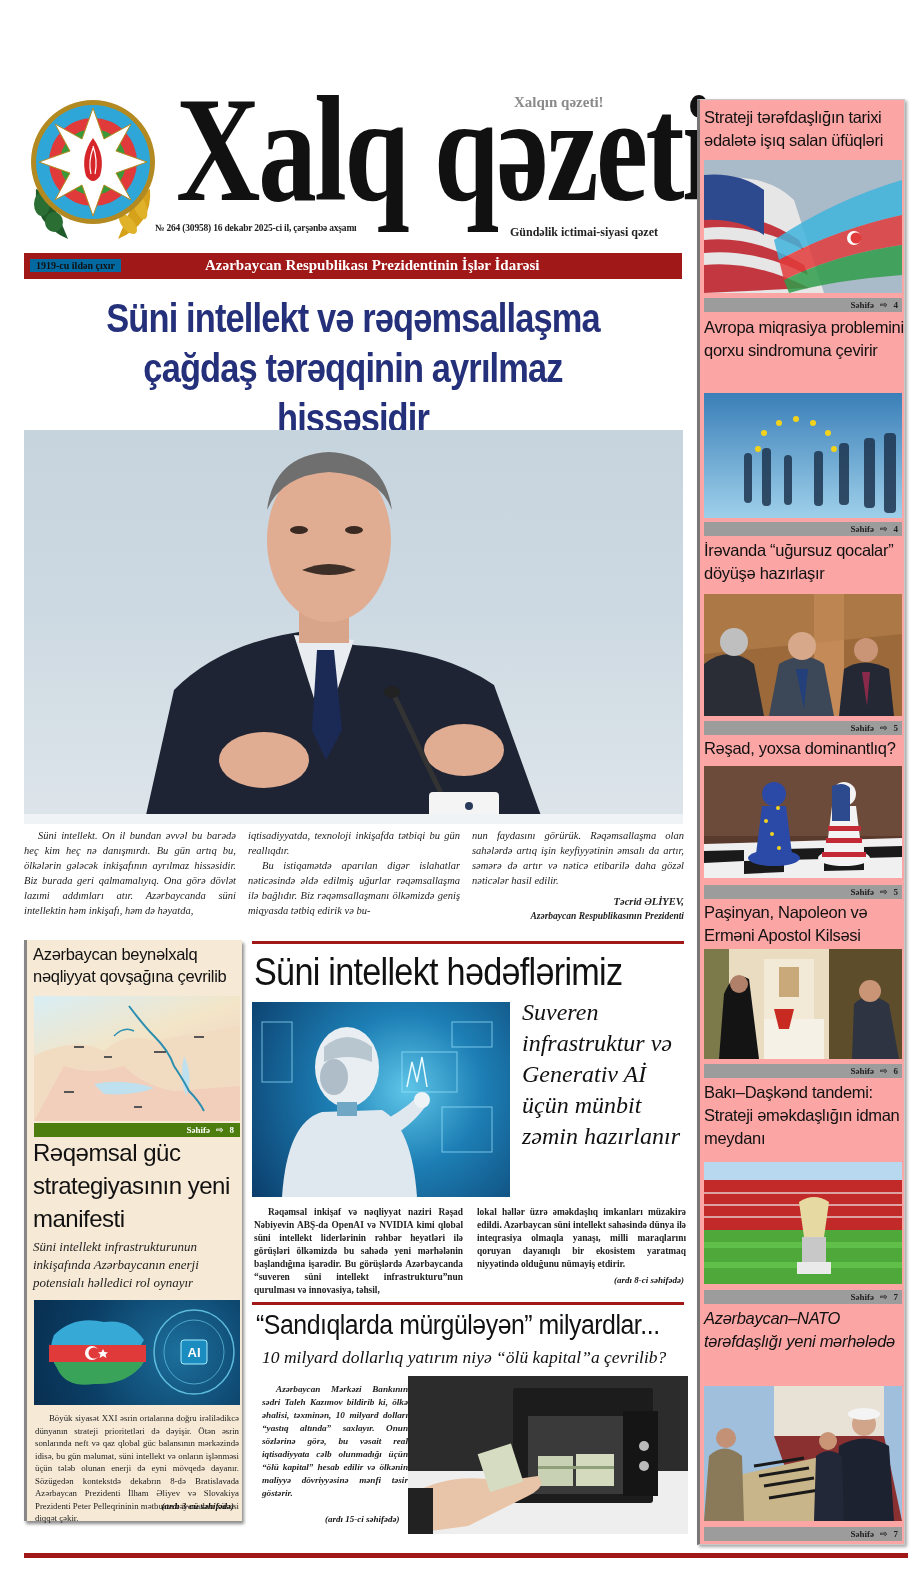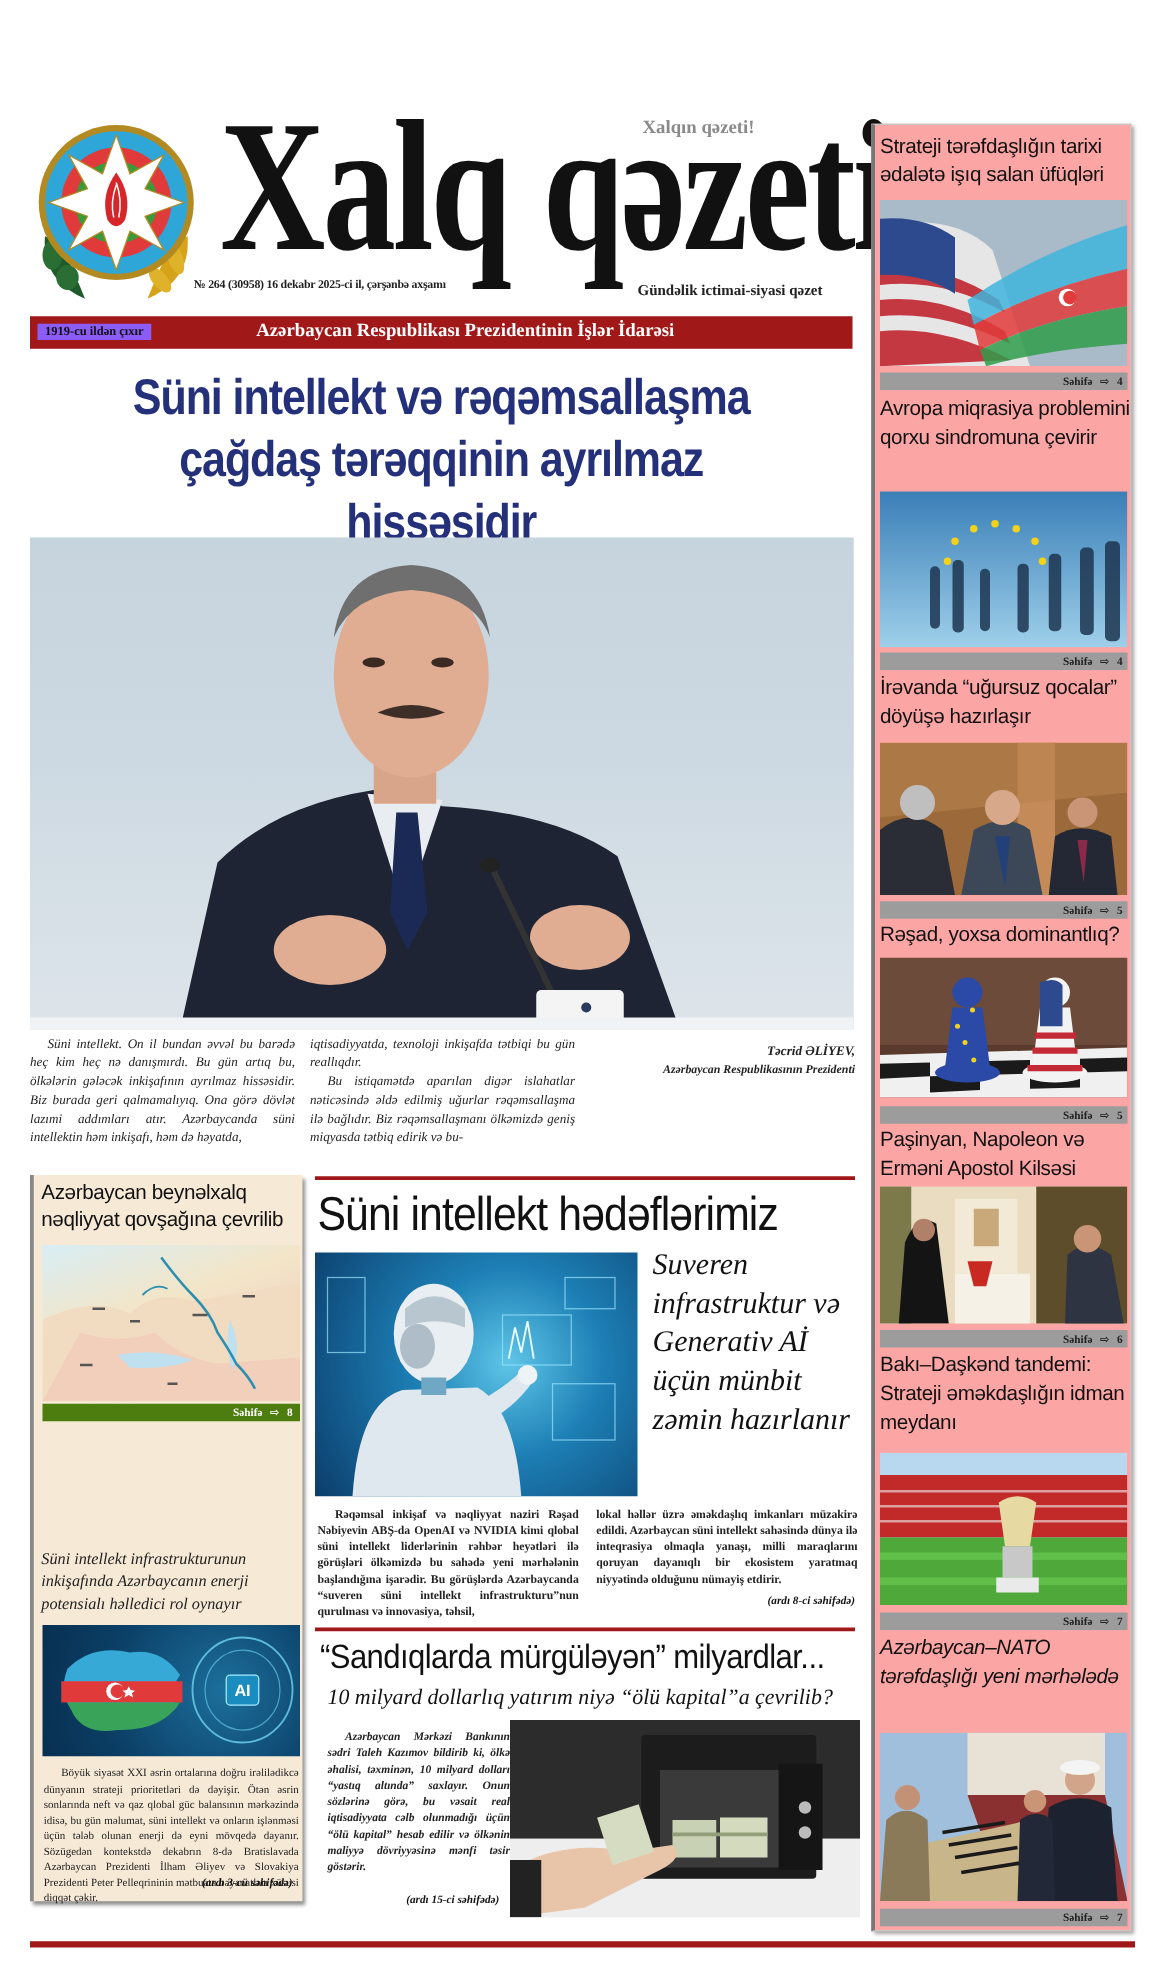--- a/index.html
+++ b/index.html
@@ -7,21 +7,21 @@
   body { position: relative; font-family: "Liberation Serif", serif; color: #111; }
 
   
   .emblem { position: absolute; left: 28px; top: 94px; width: 130px; height: 150px; }
   .title { position: absolute; left: 176px; top: 74px; font-family: "Liberation Serif", serif; font-weight: bold;
            font-size: 150px; line-height: 150px; letter-spacing: -3px; color: #111; transform: scaleX(0.78); transform-origin: left top; white-space: nowrap; }
   .slogan { position: absolute; left: 514px; top: 94px; font-family: "Liberation Serif", serif; font-weight: bold; font-size: 15px; color: #8a8a8a; }
   .issue { position: absolute; left: 155px; top: 223px; font-size: 9.5px; font-weight: bold; color: #222; white-space: nowrap; letter-spacing: -0.2px; }
   .daily { position: absolute; left: 510px; top: 225px; font-size: 12px; font-weight: bold; color: #222; white-space: nowrap; }
   .redbar { position: absolute; left: 24px; top: 253px; width: 658px; height: 26px; background: #a01818; }
-  .since { position: absolute; left: 30px; top: 259px; background: #8b5cf6; padding: 1px 6px; font-size: 10px; font-weight: bold; color: #111; }
+  .since { position: absolute; left: 30px; top: 259px; background: #0369a1; padding: 1px 6px; font-size: 10px; font-weight: bold; color: #111; }
   .publisher { position: absolute; left: 205px; top: 257px; font-size: 15px; font-weight: bold; color: #fff; white-space: nowrap; }
 
   
   .main-head { position: absolute; left: 24px; top: 293px; width: 658px; text-align: center;
                font-family: "Liberation Sans", sans-serif; font-weight: bold; color: #25307a; font-size: 40px; line-height: 50px; letter-spacing: -1px; }
   .main-head span { display: block; transform: scaleX(0.86); }
 
   
   .main-photo { position: absolute; left: 24px; top: 430px; width: 659px; height: 394px; overflow: hidden;
                 background: linear-gradient(180deg, #c6d4de 0%, #cdd9e2 45%, #dde5ea 100%); }
@@ -146,20 +146,21 @@
 
 <div class="quote-cols">
   <div class="col">
     <p>Süni intellekt. On il bundan əvvəl bu barədə heç kim heç nə danışmırdı. Bu gün artıq bu, ölkələrin gələcək inkişafının ayrılmaz hissəsidir. Biz burada geri qalmamalıyıq. Ona görə dövlət lazımi addımları atır. Azərbaycanda süni intellektin həm inkişafı, həm də həyatda,</p>
   </div>
   <div class="col">
     <p style="text-indent:0">iqtisadiyyatda, texnoloji inkişafda tətbiqi bu gün reallıqdır.</p>
     <p>Bu istiqamətdə aparılan digər islahatlar nəticəsində əldə edilmiş uğurlar rəqəmsallaşma ilə bağlıdır. Biz rəqəmsallaşmanı ölkəmizdə geniş miqyasda tətbiq edirik və bu-</p>
   </div>
   <div class="col">
+    <p style="text-indent:0">nun faydasını görürük. Rəqəmsallaşma olan sahələrdə artıq işin keyfiyyətinin əmsalı da artır, səmərə də artır və nəticə etibarilə daha gözəl nəticələr hasil edilir.</p>
     <div class="sign">Təcrid ƏLİYEV,</div>
     <div class="sign2">Azərbaycan Respublikasının Prezidenti</div>
   </div>
 </div>
 
 <div class="beige">
   <div class="h1">Azərbaycan beynəlxalq nəqliyyat qovşağına çevrilib</div>
   <div class="map">
     <svg width="206" height="125" viewBox="0 0 206 125">
       <path d="M0 60 Q40 40 70 55 Q90 35 120 45 L206 30 L206 125 L0 125 Z" fill="#f1dcc2"></path>
@@ -174,20 +175,21 @@
         <rect x="120" y="55" width="12" height="2"></rect>
           <rect x="160" y="40" width="10" height="2"></rect>
         <rect x="30" y="95" width="10" height="2"></rect>
           <rect x="100" y="110" width="8" height="2"></rect>
       </g>
     </svg>
   </div>
   <div class="pagebar">
     <span>Səhifə</span><span class="arrow">⇨</span><span>8</span>
   </div>
+  <div class="h2">Rəqəmsal güc strategiyasının yeni manifesti</div>
   <div class="sub">Süni intellekt infrastrukturunun inkişafında Azərbaycanın enerji potensialı həlledici rol oynayır</div>
   <div class="ai-img">
     <svg width="206" height="105" viewBox="0 0 206 105">
       <path d="M20 35 Q40 15 70 22 Q95 18 110 40 Q100 55 108 65 Q90 85 60 82 Q40 88 25 70 Q12 55 20 35 Z" fill="#36a9d6"></path>
       <path d="M15 45 L112 45 L112 62 L15 62 Z" fill="#e03a3a"></path>
       <path d="M20 62 L110 62 Q95 85 60 84 Q35 88 25 72 Z" fill="#3aa35a"></path>
       <circle cx="58" cy="53" r="7" fill="#fff"></circle>
       <circle cx="60" cy="53" r="5.5" fill="#e03a3a"></circle>
       <polygon points="69,49 70.5,52 74,52.5 71.5,54.5 72.5,58 69,56 65.5,58 66.5,54.5 64,52.5 67.5,52" fill="#fff"></polygon>
       <ellipse cx="160" cy="52" rx="40" ry="42" fill="none" stroke="#6fd3f0" stroke-width="1.5" opacity="0.8"></ellipse>

